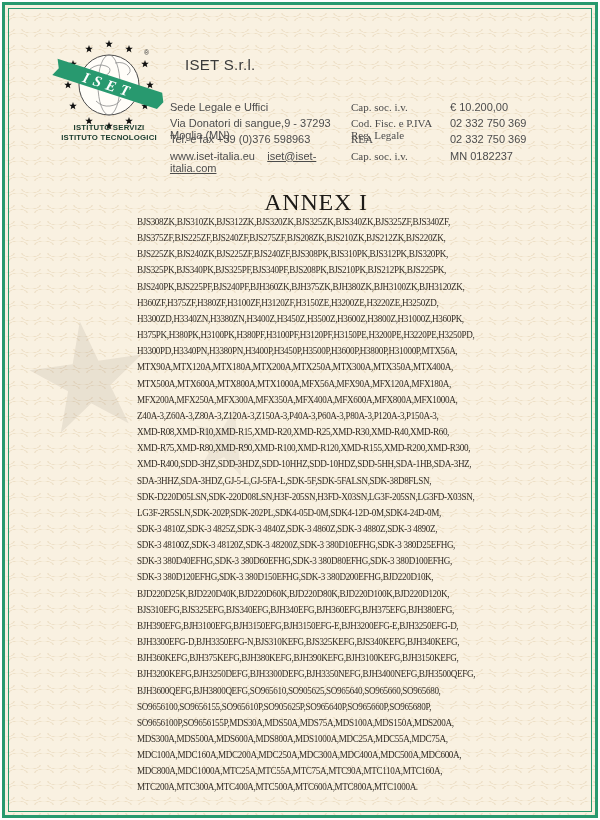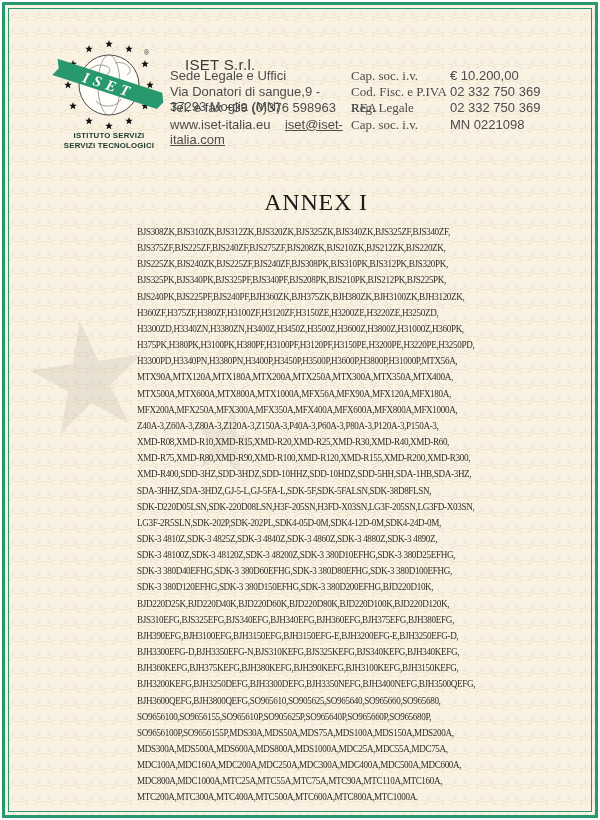--- a/index.html
+++ b/index.html
@@ -36,37 +36,37 @@
   .logo-svg{display:block;margin:0 auto;}
   .logo-caption{
     position:absolute;left:-8px;top:90px;width:136px;
     text-align:center;font-weight:bold;font-size:7.8px;line-height:9.6px;
     color:#17392b;letter-spacing:0.2px;
   }
   .company-name{
     position:absolute;left:176px;top:47px;
     font-size:15px;color:#3a3a3a;letter-spacing:0.3px;text-align:center;
   }
-  .info-grid{position:absolute;left:161px;top:59px;width:408px;color:#4c4c4c;font-size:13px;}
+  .info-grid{position:absolute;left:161px;top:92px;width:408px;color:#4c4c4c;font-size:11px;}
   .info-row{display:flex;height:16.2px;align-items:flex-start;}
   .cell-left{width:181px;}
   .cell-mid{width:99px;font-family:Liberation Serif, serif;}
   .cell-right{flex:1;}
   .email-link{text-decoration:underline;}
   
   .annex-title{
     position:absolute;left:0;top:164px;width:100%;
     margin:16px;text-align:center;font-weight:normal;
     font-family:"Liberation Serif",serif;
     font-size:24px;letter-spacing:0.8px;color:#1d1b18;
   }
   .annex-body{
     position:absolute;left:128px;top:205px;width:356px;
     font-family:"Liberation Serif",serif;
-    font-size:10.6px;color:#322d27;margin-top:10px;
+    font-size:10.6px;color:#322d27;
   }
   .annex-line{
     white-space:nowrap;
     line-height:16.15px;
     letter-spacing:-0.4px;
     transform:scaleX(0.86);
     transform-origin:0 50%;
   }
 </style>
 </head>
@@ -106,23 +106,23 @@
           <path d="M44,62 q6,6 14,5 q8,-1 11,-7"></path>
           <ellipse cx="57" cy="46" rx="30" ry="11" transform="rotate(90 57 46)"></ellipse>
         </g>
 
         <g transform="rotate(18 57 46)">
           <path d="M0,37 L110,37 L114,45.5 L110,54 L0,54 L4,45.5 Z" fill="#28996f"></path>
           <text x="30" y="51" font-family="Liberation Serif, serif" font-style="italic" font-weight="bold" font-size="15" letter-spacing="5" fill="#ffffff">ISET</text>
         </g>
         <text x="92" y="16" font-size="7" fill="#333333">®</text>
       </svg>
-      <div class="logo-caption" style="top:92px;">
+      <div class="logo-caption" style="top:84px;">
         <div>ISTITUTO SERVIZI</div>
-        <div>SERVIZI TECNOLOGICI</div>
+        <div>ISTITUTO TECNOLOGICI</div>
       </div>
     </div>
 
     <div class="company-name">ISET S.r.l.</div>
 
     <div class="info-grid">
       <div class="info-row">
         <span class="cell-left">Sede Legale e Uffici</span>
         <span class="cell-mid">Cap. soc. i.v.</span>
         <span class="cell-right">€ 10.200,00</span>
@@ -137,21 +137,21 @@
         <span class="cell-mid">REA</span>
         <span class="cell-right">02 332 750 369</span>
       </div>
       <div class="info-row">
         <span class="cell-left">
           <span>www.iset-italia.eu</span>
           <span>&nbsp;&nbsp;</span>
           <span class="email-link">iset@iset-italia.com</span>
         </span>
         <span class="cell-mid">Cap. soc. i.v.</span>
-        <span class="cell-right">MN 0221098</span>
+        <span class="cell-right">MN 0182237</span>
       </div>
     </div>
 
     <h1 class="annex-title">ANNEX I</h1>
 
     <div class="annex-body">
         <div class="annex-line">BJS308ZK,BJS310ZK,BJS312ZK,BJS320ZK,BJS325ZK,BJS340ZK,BJS325ZF,BJS340ZF,</div>
         <div class="annex-line">BJS375ZF,BJS225ZF,BJS240ZF,BJS275ZF,BJS208ZK,BJS210ZK,BJS212ZK,BJS220ZK,</div>
         <div class="annex-line">BJS225ZK,BJS240ZK,BJS225ZF,BJS240ZF,BJS308PK,BJS310PK,BJS312PK,BJS320PK,</div>
         <div class="annex-line">BJS325PK,BJS340PK,BJS325PF,BJS340PF,BJS208PK,BJS210PK,BJS212PK,BJS225PK,</div>

